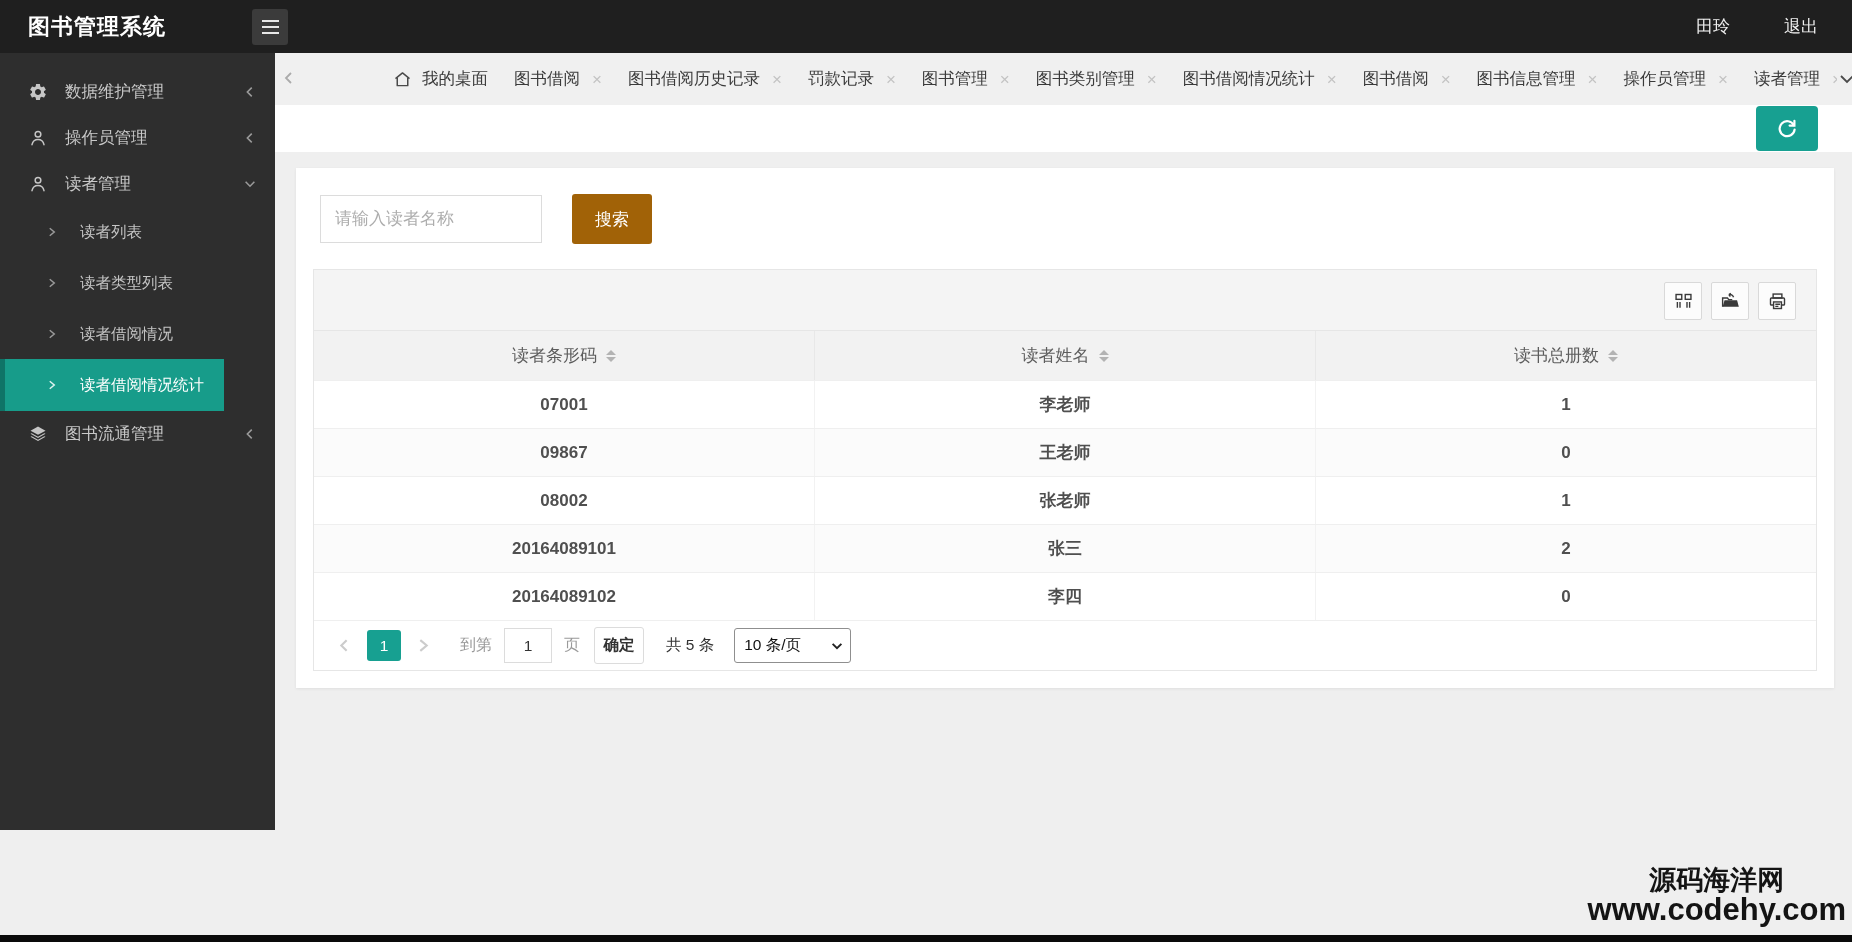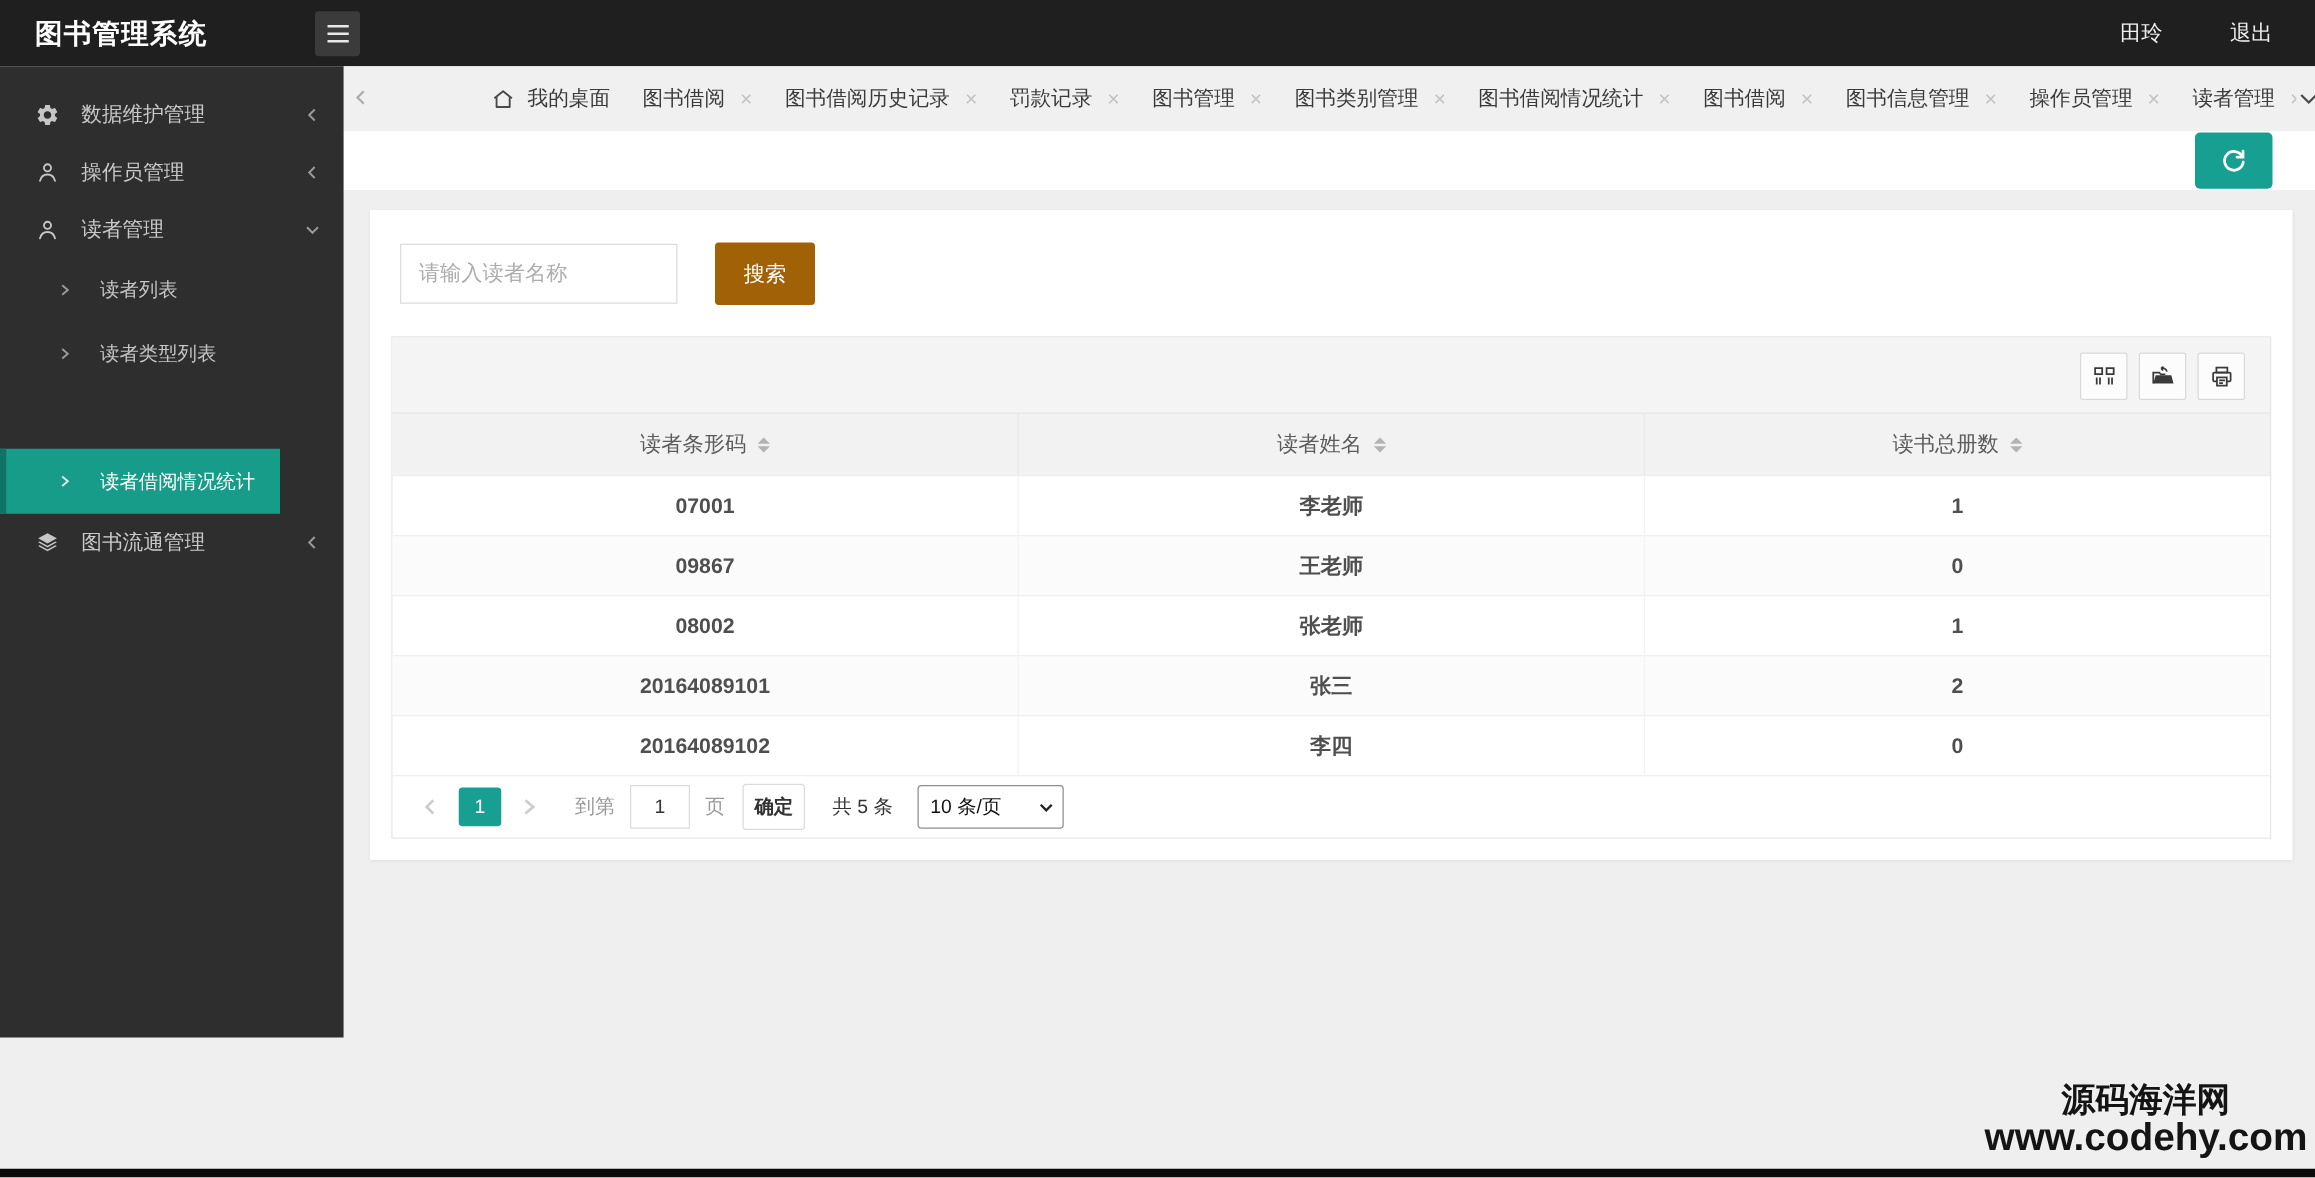--- a/index.html
+++ b/index.html
@@ -153,20 +153,28 @@
         </span>
       <span>读者列表</span>
     </div>
     <div class="side-sub" style="top:213px">
       <span class="chev">
           <svg viewBox="0 0 16 16" fill="none" stroke="currentColor" stroke-width="2">
             <polyline points="5,3 11,8 5,13"></polyline>
           </svg>
         </span>
       <span>读者类型列表</span>
+    </div>
+    <div class="side-sub" style="top:264px">
+      <span class="chev">
+          <svg viewBox="0 0 16 16" fill="none" stroke="currentColor" stroke-width="2">
+            <polyline points="5,3 11,8 5,13"></polyline>
+          </svg>
+        </span>
+      <span>读者借阅情况</span>
     </div>
     <div class="side-sub active" style="top:306px">
       <span class="chev">
           <svg viewBox="0 0 16 16" fill="none" stroke="currentColor" stroke-width="2">
             <polyline points="5,3 11,8 5,13"></polyline>
           </svg>
         </span>
       <span>读者借阅情况统计</span>
     </div>
     <div class="side-item" style="top:364px">

